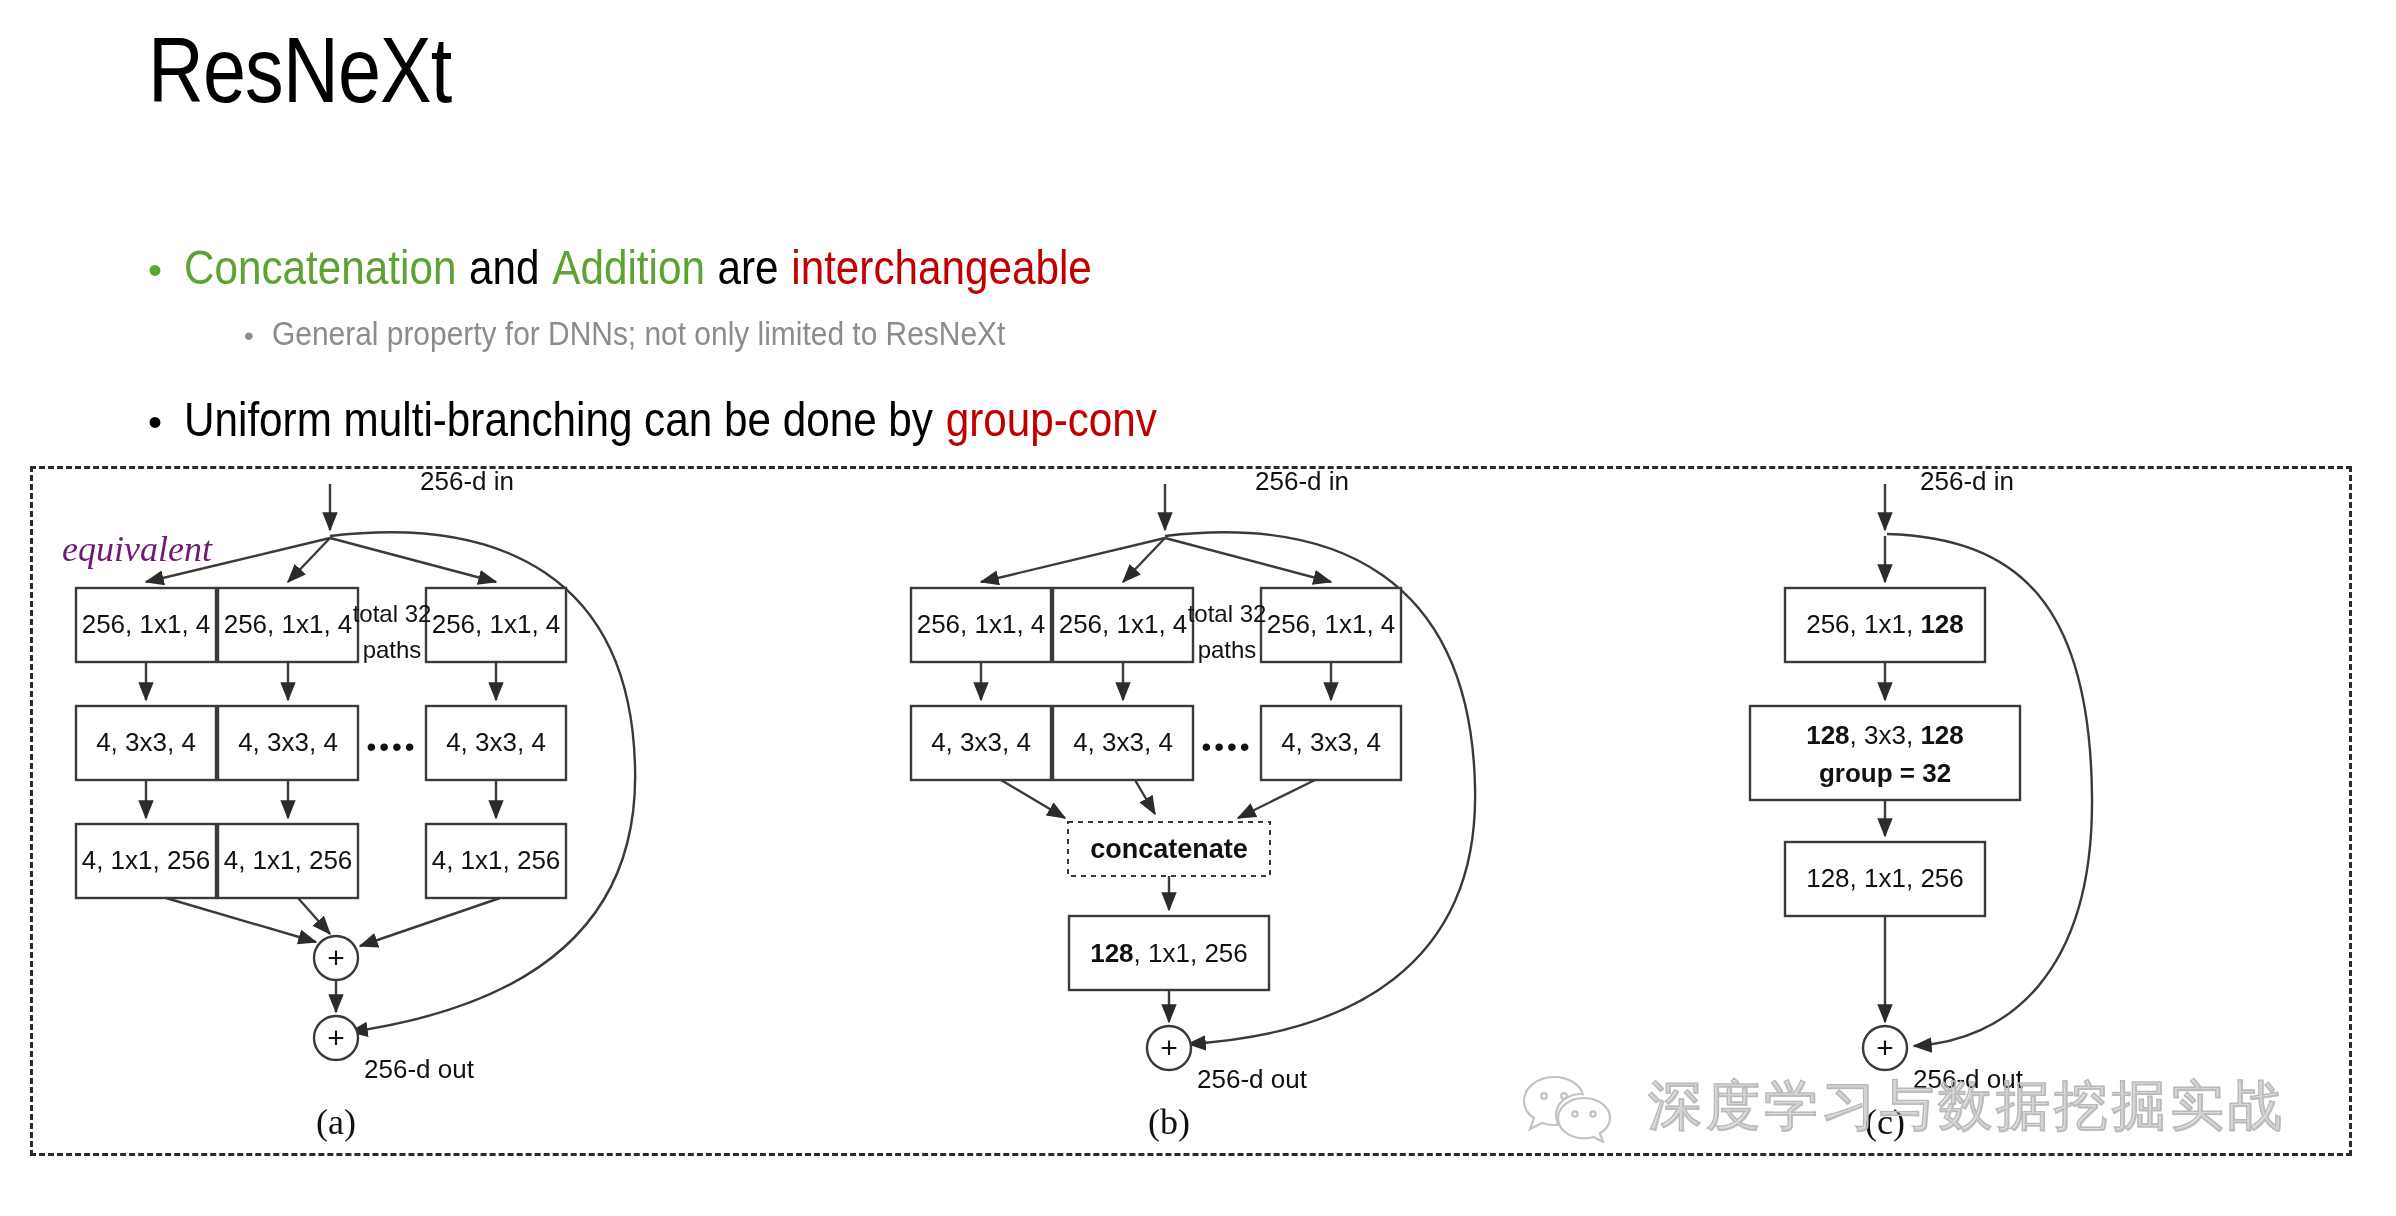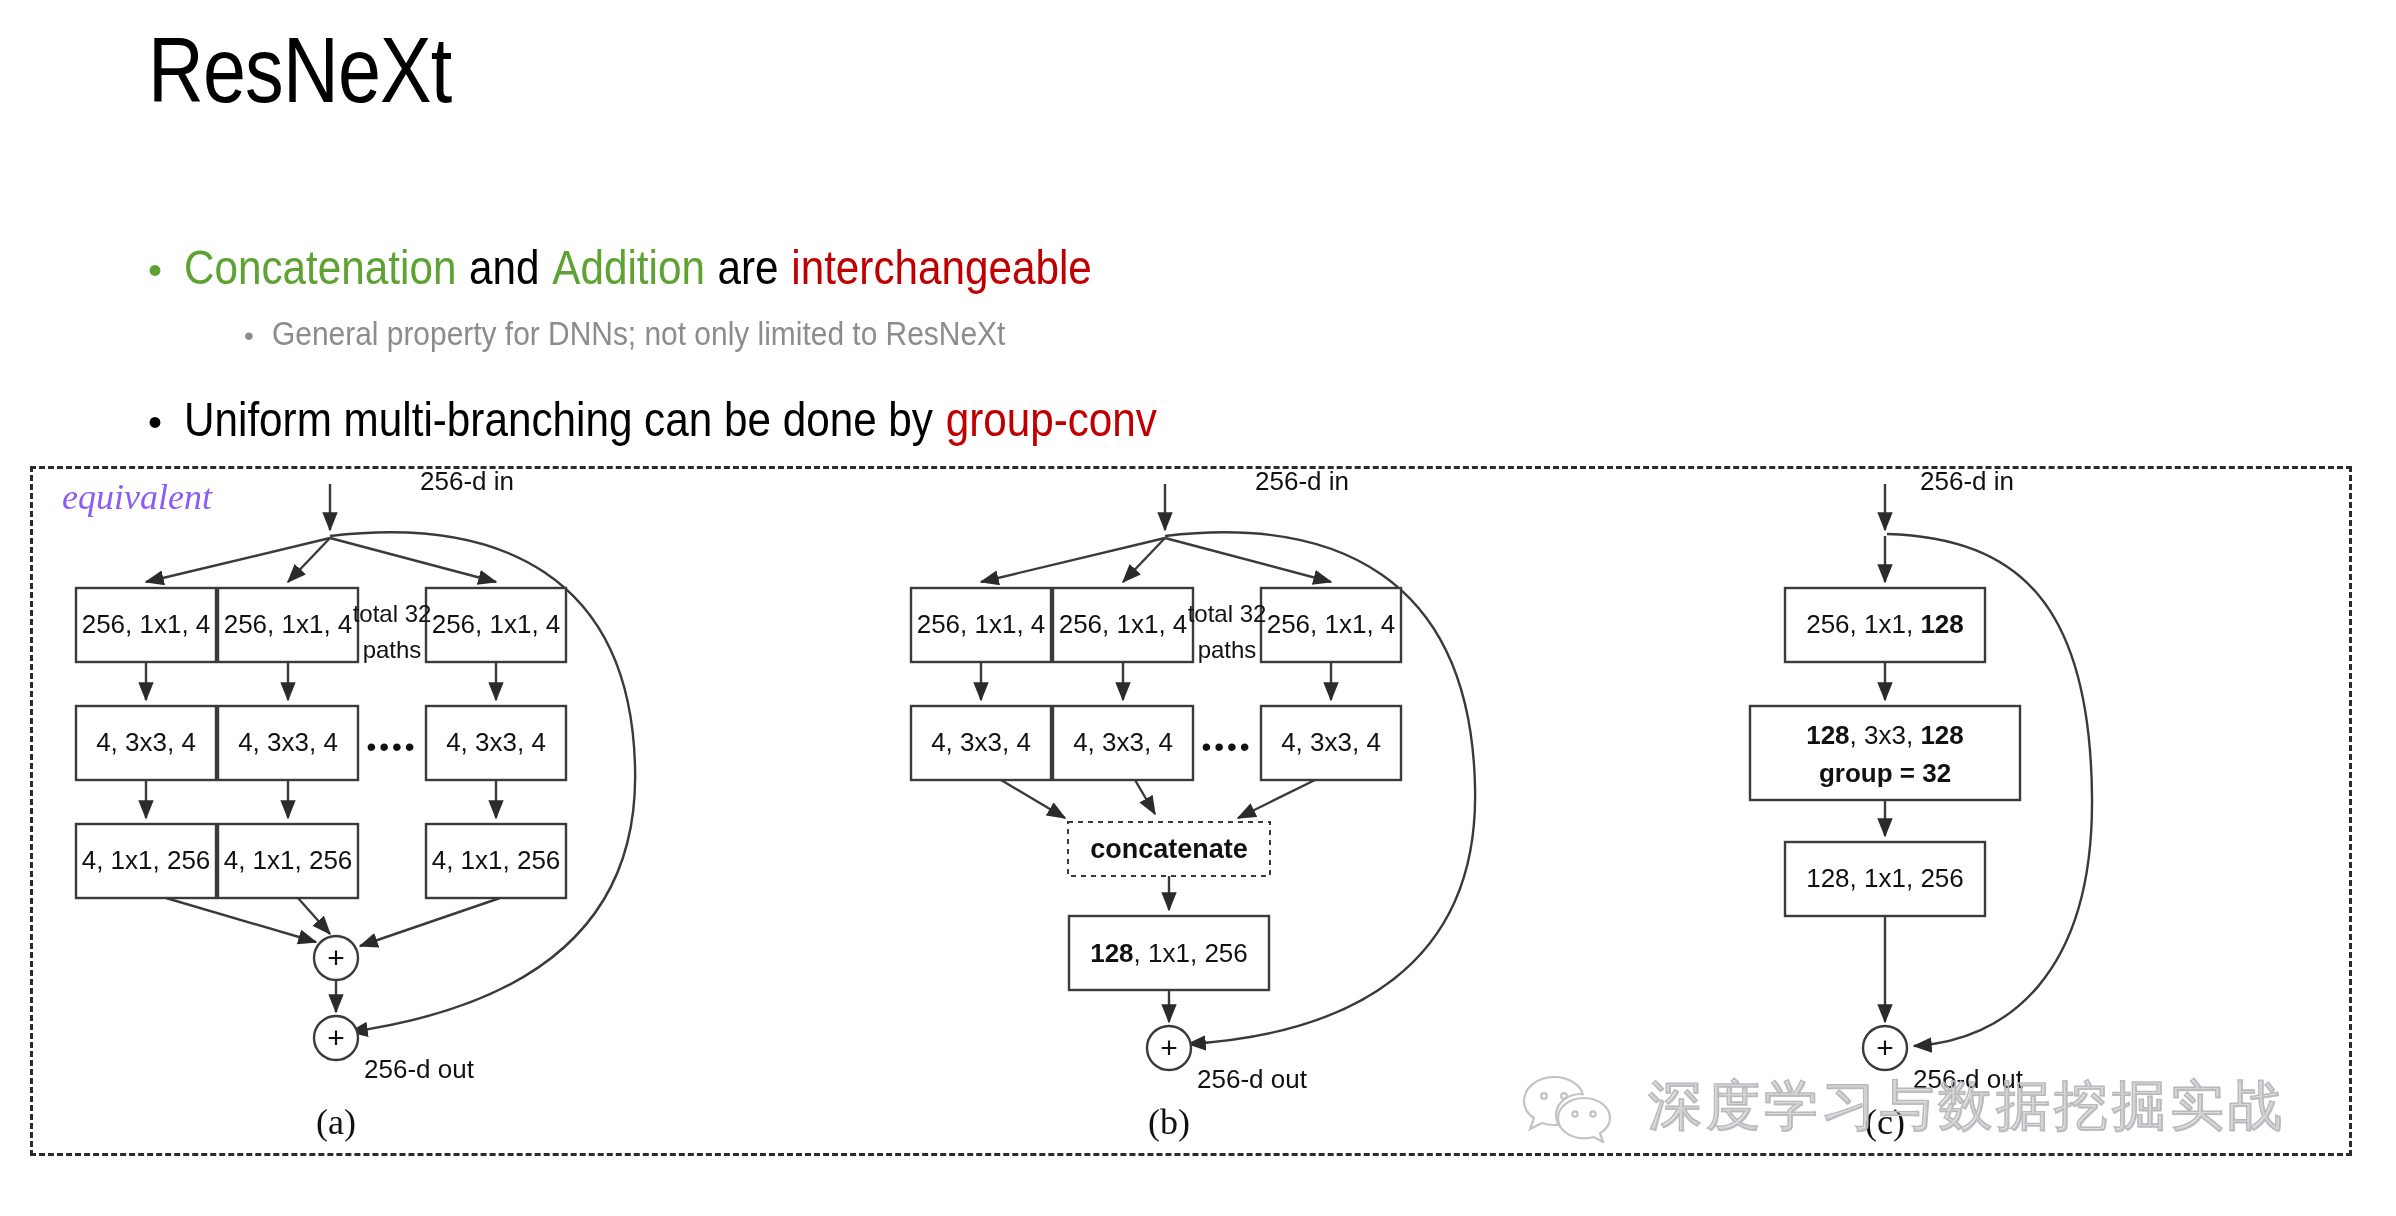--- a/index.html
+++ b/index.html
@@ -32,23 +32,23 @@
   .txt-gray{color:#8c8c8c;}
   .sp{display:inline-block;width:.30em;}
   .squeeze{display:inline-block;transform:scaleX(.88);transform-origin:left center;}
 
   
   #figure{
     position:absolute;left:30px;top:466px;width:2322px;height:690px;
     border:3px dashed #2b2b2b;box-sizing:border-box;
   }
   #equivalent-label{
-    position:absolute;left:62px;top:476px;
+    position:absolute;left:62px;top:528px;
     font-family:"Liberation Serif",serif;font-style:italic;
-    font-size:36px;color:#8b5cf6;
+    font-size:36px;color:#701a75;
   }
   #diagram-svg{position:absolute;left:30px;top:466px;}
 
   
   #watermark{
     position:absolute;left:1520px;top:1070px;
     display:flex;align-items:center;gap:32px;
     pointer-events:none;
   }
   #watermark .wm-text{

